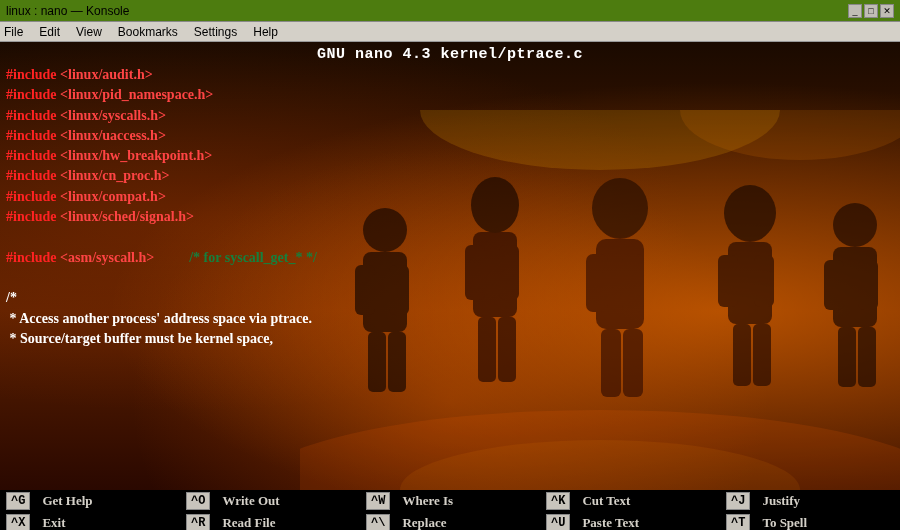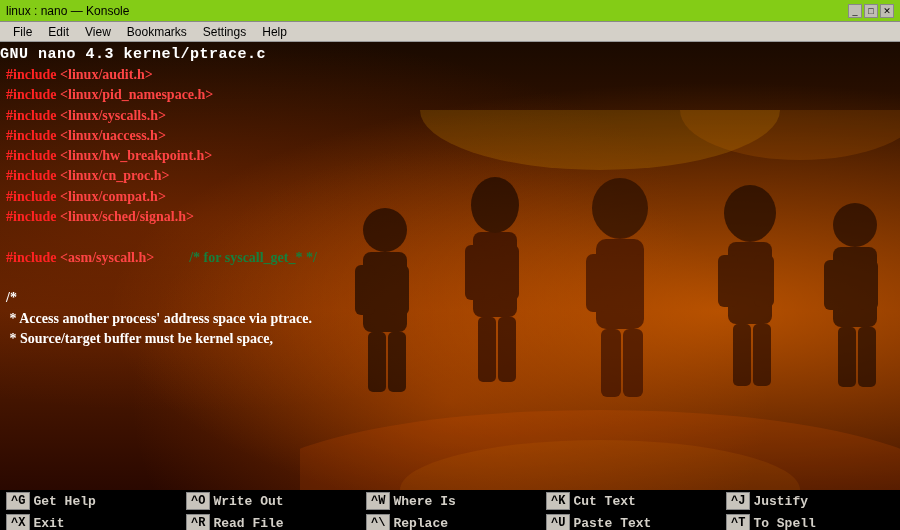--- a/index.html
+++ b/index.html
@@ -6,21 +6,21 @@
     body {
       width: 900px;
       height: 530px;
       font-family: 'Courier New', Courier, monospace;
       background: #000;
       overflow: hidden;
     }
 
     
     #titlebar {
-      background: #84cc16;
+      background: #4d7c0f;
       height: 22px;
       display: flex;
       align-items: center;
       justify-content: space-between;
       padding: 0 6px;
       border-bottom: 1px solid #888;
       font-family: Arial, sans-serif;
       font-size: 12px;
     }
     #titlebar .win-buttons {
@@ -38,21 +38,21 @@
       justify-content: center;
       cursor: pointer;
     }
 
     
     #menubar {
       background: #d4d0c8;
       height: 20px;
       display: flex;
       align-items: center;
-      padding: 0 9px;
+      padding: 0 0;
       gap: 8px;
       font-family: Arial, sans-serif;
       font-size: 12px;
       border-bottom: 1px solid #999;
     }
     #menubar span {
       cursor: pointer;
       padding: 0 4px;
     }
 
@@ -89,20 +89,21 @@
 
     
     #nano-header {
       position: relative;
       z-index: 10;
       background: rgba(0,0,0,0.0);
       color: #fff;
       font-size: 15px;
       font-family: 'Courier New', monospace;
       font-weight: bold;
+      text-align: center;
       padding: 4px 0 2px 0;
       letter-spacing: 0.5px;
     }
 
     
     #code-content {
       position: relative;
       z-index: 10;
       padding: 0 6px;
       font-size: 14px;
@@ -129,23 +130,23 @@
       padding: 1px 4px;
       border: 1px solid #888;
       display: inline-block;
       min-width: 22px;
       text-align: center;
     }
 
     .cmd-text {
       color: #d4d0c8;
       font-size: 13px;
-      font-family: Liberation Mono, monospace;
+      font-family: Liberation Serif, serif;
       font-weight: bold;
-      margin-left: 3px;
+      margin-left: 12px;
     }
 
     #bottom-bar {
       width: 900px;
       height: 44px;
       background: #000;
       display: flex;
       flex-direction: column;
     }
 

